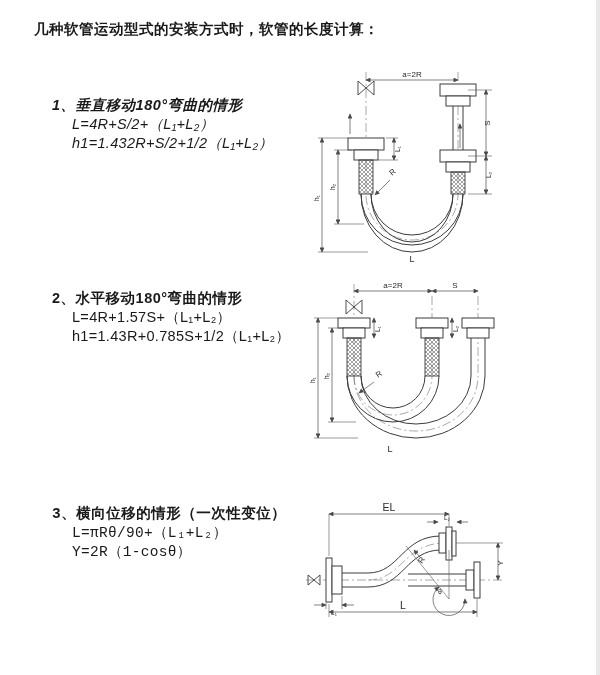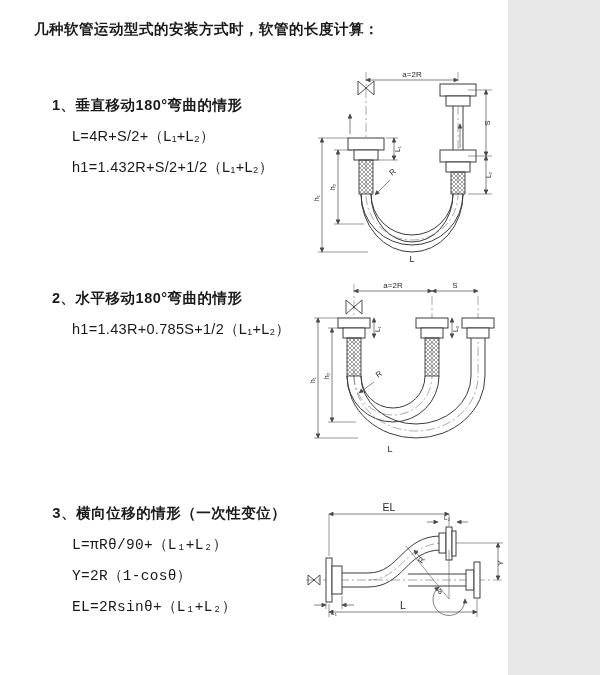--- a/index.html
+++ b/index.html
@@ -1,55 +1,55 @@
 <!DOCTYPE html>
 <html><head>
 <meta charset="utf-8">
 <style>
   html,body{margin:0;padding:0;background:#e8e8e8;}
-  .page{position:relative;width:508px;height:675px;background:#ffffff;overflow:hidden;
+  .page{position:relative;width:596px;height:675px;background:#ffffff;overflow:hidden;
         font-family:"Liberation Sans","DejaVu Sans",sans-serif;color:#1a1a1a;}
   .title{position:absolute;left:34px;top:20px;font-size:14.5px;font-weight:700;letter-spacing:.5px;}
   .sec{position:absolute;left:52px;}
   .sec .head{font-size:14.5px;font-weight:700;letter-spacing:.5px;}
-  .formula{font-size:14.5px;margin:12px 0 0 20px;letter-spacing:.3px;white-space:nowrap;}
+  .formula{font-size:14.5px;margin:0 0 0 20px;letter-spacing:.3px;white-space:nowrap;}
   svg{position:absolute;}
   .dl{stroke:#3c3c3c;stroke-width:1;fill:none;}
   .dm{stroke:#4a4a4a;stroke-width:.7;fill:none;}
   .thin{stroke:#555;stroke-width:.6;fill:none;}
   .cl{stroke:#6e6e6e;stroke-width:.6;stroke-dasharray:9 3 2 3;fill:none;}
   .fl{fill:#ffffff;stroke:#3c3c3c;stroke-width:1;}
   .vlv{fill:none;stroke:#3c3c3c;stroke-width:.9;}
   text{fill:#2a2a2a;font-family:"Liberation Sans","DejaVu Sans",sans-serif;}
   .t8{font-size:8px;} .t65{font-size:6.5px;} .t7{font-size:7px;}
   .t9{font-size:9px;} .t10{font-size:10.5px;}
 </style>
 </head>
 <body>
 
 <div class="page">
 
   <div class="title">几种软管运动型式的安装方式时，软管的长度计算：</div>
 
-  <div class="sec" style="top:96px;">
+  <div class="sec" style="top:96px;font-style:italic;">
     <div class="head">1、垂直移动180°弯曲的情形</div>
     <div class="formula">L=4R+S/2+（L₁+L₂）</div>
     <div class="formula">h1=1.432R+S/2+1/2（L₁+L₂）</div>
   </div>
 
   <div class="sec" style="top:289px;">
     <div class="head">2、水平移动180°弯曲的情形</div>
+    <div class="formula">L=4R+1.57S+（L₁+L₂）</div>
     <div class="formula">h1=1.43R+0.785S+1/2（L₁+L₂）</div>
   </div>
 
   <div class="sec" style="top:504px;font-family:Liberation Mono, monospace;">
     <div class="head">3、横向位移的情形（一次性变位）</div>
     <div class="formula">L=πRθ/90+（L₁+L₂）</div>
     <div class="formula">Y=2R（1-cosθ）</div>
-    <div class="formula">EL=2Rsinθ+（L₁+L₂）</div>
   </div>
 
   <svg style="left:308px;top:64px;" width="280" height="200" viewBox="0 0 280 200">
     <defs>
       <marker id="ar1" viewBox="0 0 10 10" refX="9" refY="5" markerWidth="9" markerHeight="7" orient="auto-start-reverse">
         <path d="M0,0 L10,5 L0,10 z" fill="#4a4a4a"></path>
       </marker>
       <pattern id="hb1" width="4" height="4" patternUnits="userSpaceOnUse">
         <path d="M0,0 L4,4 M4,0 L0,4" stroke="#666" stroke-width="0.6"></path>
       </pattern>

